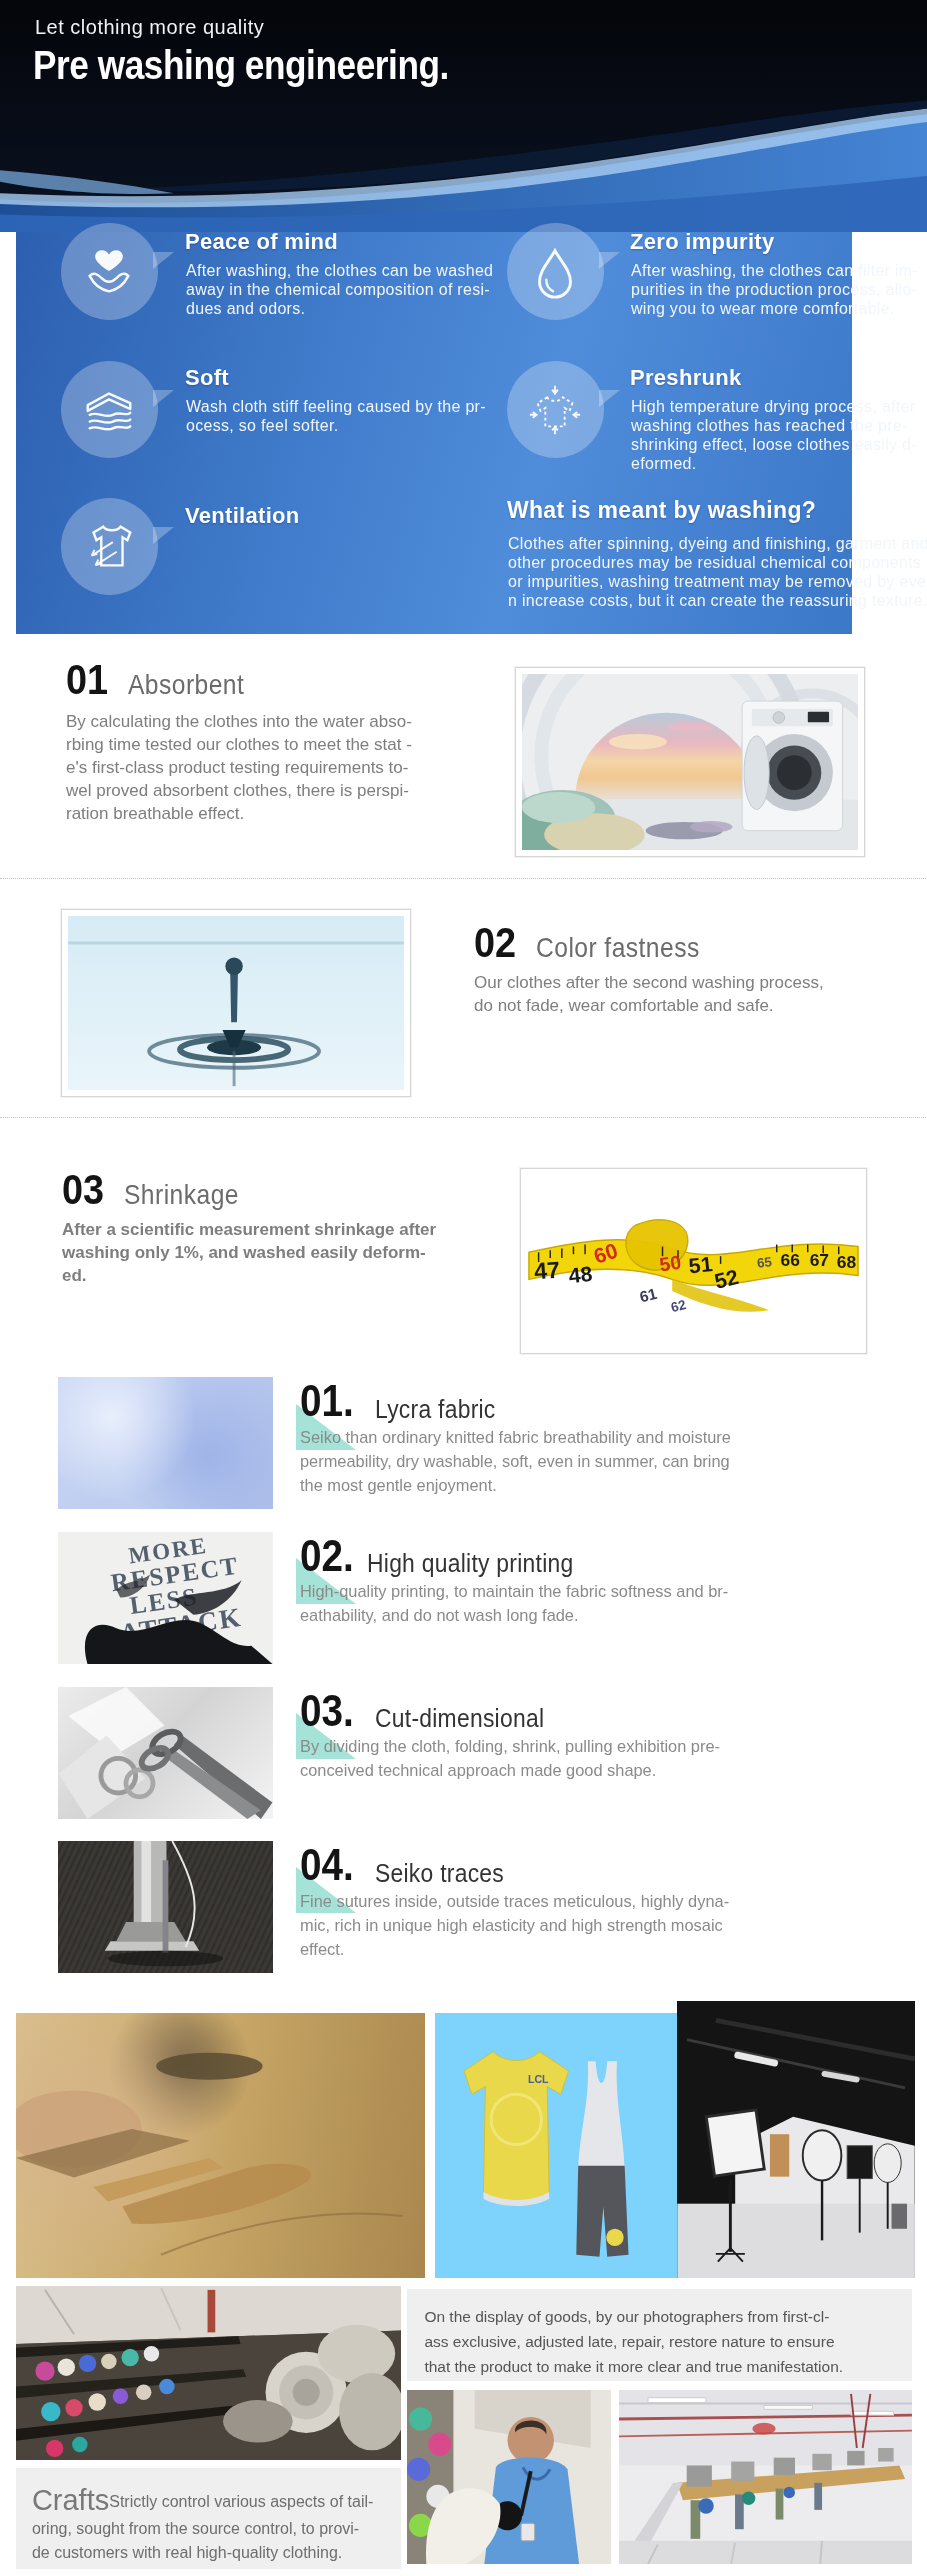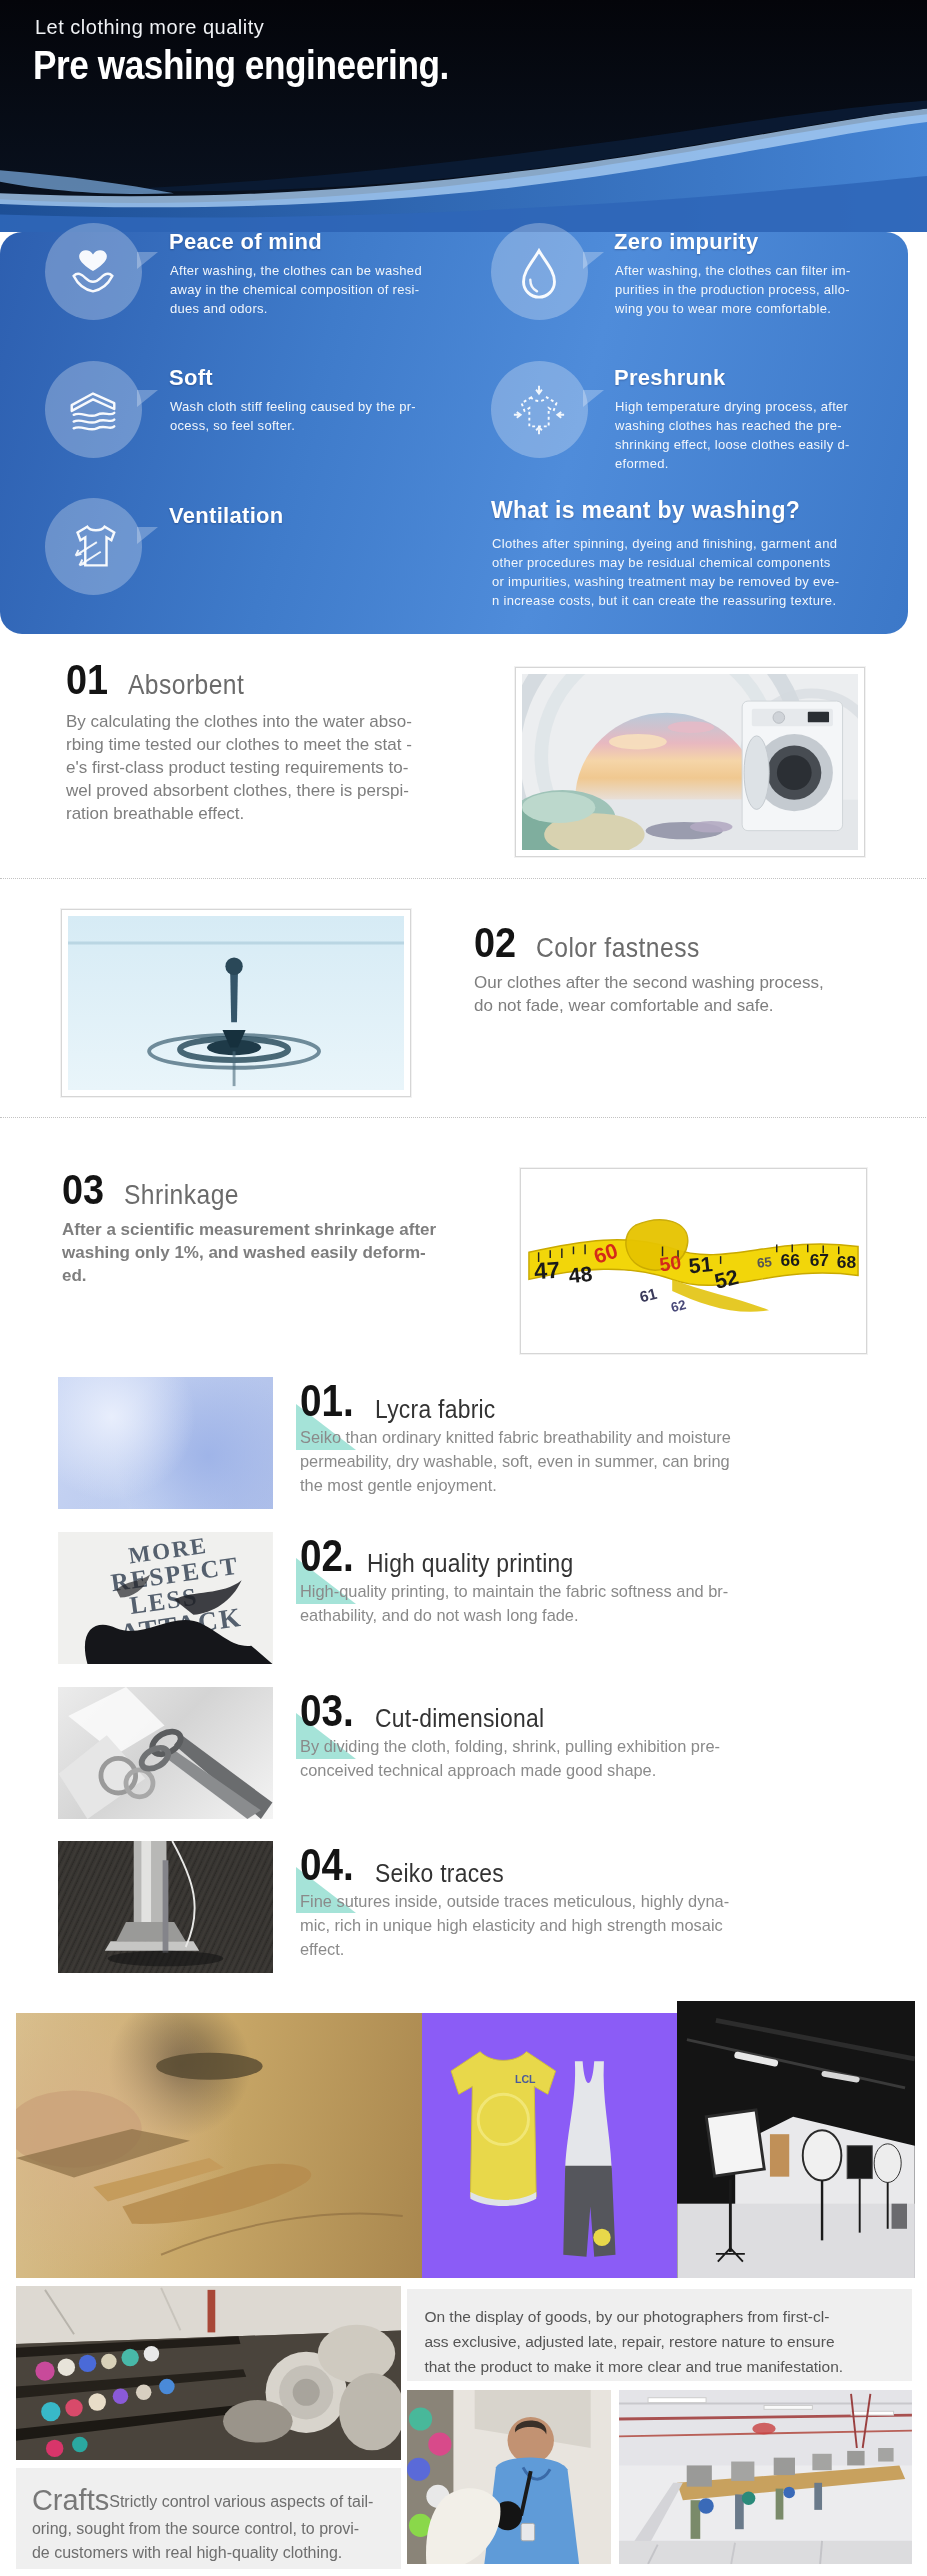--- a/index.html
+++ b/index.html
@@ -8,29 +8,29 @@
   .abs{position:absolute;}
   .cond{display:inline-block;transform:scaleX(.88);transform-origin:0 50%;}
   .pre{white-space:pre-line;}
 
   
   .hero{left:0;top:0;width:928px;height:232px;}
   .hero-sub{left:35px;top:15.5px;font-size:20px;font-weight:300;color:#f0f2f5;letter-spacing:0.5px;}
   .hero-title{left:33px;top:43px;font-size:40px;font-weight:bold;color:#ffffff;letter-spacing:-0.5px;}
 
   
-  .features{left:0;top:232px;width:908px;height:402px;
-     background:linear-gradient(105deg,#2d5fb0 0%,#3f7bca 35%,#4f8cda 62%,#3c78c8 100%);border-radius:22px;}
+  .features{left:16px;top:232px;width:836px;height:402px;
+     background:linear-gradient(105deg,#2d5fb0 0%,#3f7bca 35%,#4f8cda 62%,#3c78c8 100%);}
   .fi-circle{position:absolute;width:97px;height:97px;border-radius:50%;
      background:rgba(255,255,255,.27);}
   .fi-tail{position:absolute;right:-15.5px;top:29px;width:0;height:0;
      border-left:21px solid rgba(255,255,255,.27);border-bottom:17.4px solid transparent;}
   .fi-title{position:absolute;font-size:22px;font-weight:bold;color:#ffffff;
      text-shadow:0 1px 1.9px rgba(0,0,40,.25);letter-spacing:0.3px;}
-  .fi-text{position:absolute;font-size:13px;color:#f2f6fb;line-height:19px;letter-spacing:0.3px;}
+  .fi-text{position:absolute;font-size:16px;color:#f2f6fb;line-height:19px;letter-spacing:0.3px;}
   .fi-circle svg{position:absolute;left:19.3px;top:19.3px;}
 
   
   .sec-num{font-size:43px;font-weight:bold;color:#141414;}
   .sec-title{font-size:28px;font-weight:400;color:#6b6b6b;letter-spacing:0.5px;}
   .sec-text{font-size:17px;color:#7e7e7e;line-height:23px;}
   .divider{left:0;width:928px;height:0;border-top:1.9px dotted #c3c3c3;}
   .frame{position:absolute;background:#ffffff;border:1px solid #d6d6d6;padding:5.8px;box-shadow:0 0 0 1px #f2f2f2;}
   .frame .ph{position:relative;width:100%;height:100%;overflow:hidden;}
 
@@ -353,21 +353,21 @@
     <svg width="409" height="265" viewBox="0 0 423 274">
       <ellipse cx="60" cy="120" rx="70" ry="40" fill="#caa27a" opacity=".8"></ellipse>
       <path d="M0,150 L120,120 L180,132 L60,170 Z" fill="#8a6e44" opacity=".7"></path>
       <path d="M80,180 L200,150 L215,160 L95,195 Z" fill="#c59c5c"></path>
       <path d="M110,200 L240,160 C280,150 320,160 300,175 C260,200 180,220 120,218 Z" fill="#b68c4e" opacity=".85"></path>
       <path d="M150,250 C220,220 320,200 400,210" stroke="#8a6a40" stroke-width="2" fill="none" opacity=".6"></path>
       <ellipse cx="200" cy="55" rx="55" ry="14" fill="#55482f" opacity=".8"></ellipse>
     </svg>
   </div>
 
-  <div class="photo" style="left:422px;top:2013px;width:280px;height:265px;background:#8b5cf6;">
+  <div class="photo" style="left:435px;top:2013px;width:280px;height:265px;background:#7dd3fc;">
     <svg width="240" height="265" viewBox="0 0 248 274">
       <path d="M60,40 L30,60 L38,84 L52,76 L50,190 C70,200 100,200 118,190 L116,76 L130,84 L138,60 L108,40 C96,52 72,52 60,40 Z" fill="#e8d84a" stroke="#cfbf38"></path>
       <path d="M50,185 C70,196 100,196 118,185 L118,192 C100,202 68,202 50,192 Z" fill="#dfe3e7"></path>
       <circle cx="84" cy="110" r="26" fill="none" stroke="#f2e87a" stroke-width="3" opacity=".9"></circle>
       <text x="96" y="72" font-size="11" font-weight="bold" fill="#4a5a9a" font-family="Liberation Sans,sans-serif">LCL</text>
       <path d="M158,50 C160,90 150,120 148,160 L196,160 C194,120 186,90 188,50 L178,50 C176,80 168,80 166,50 Z" fill="#e4e6ea"></path>
       <path d="M148,158 L196,158 L200,250 L178,252 L174,200 L170,252 L146,250 Z" fill="#55565c"></path>
       <circle cx="186" cy="232" r="9" fill="#e8d84a"></circle>
     </svg>
   </div>

